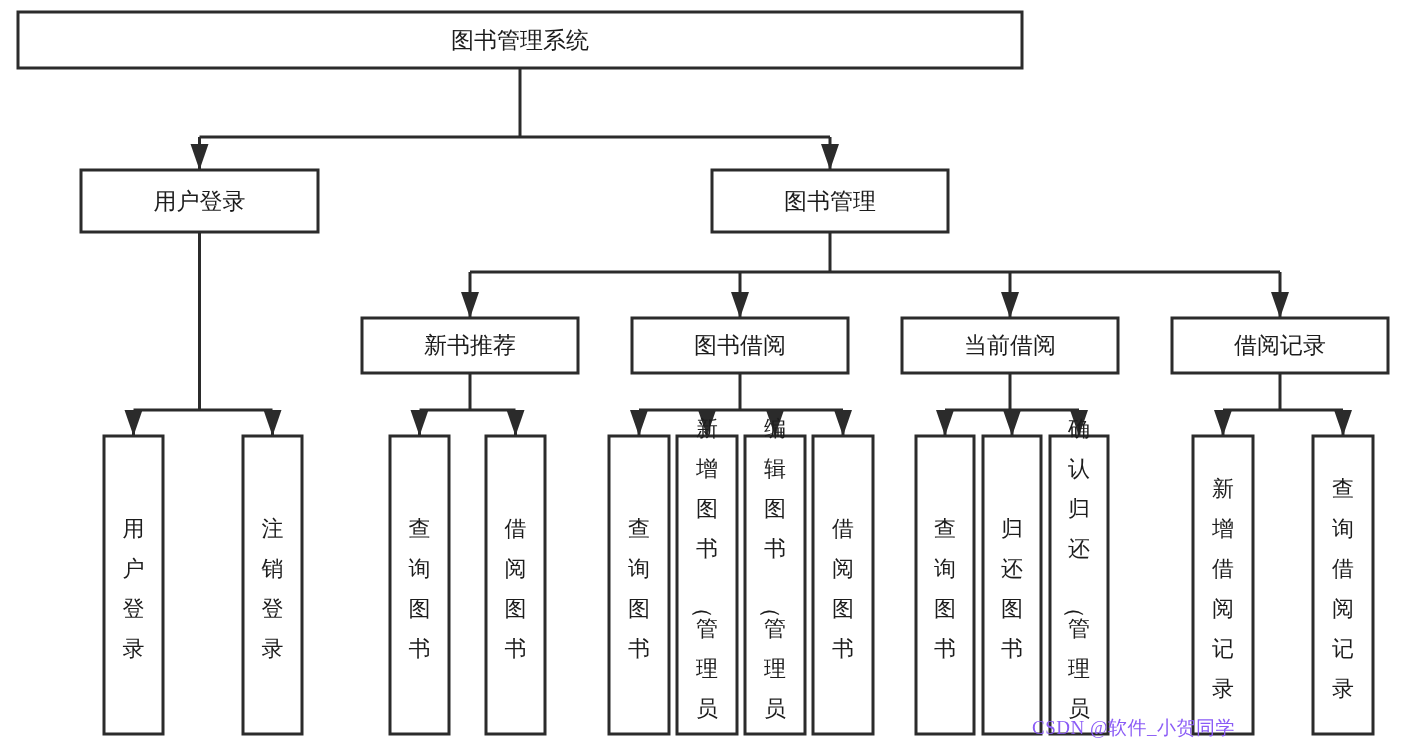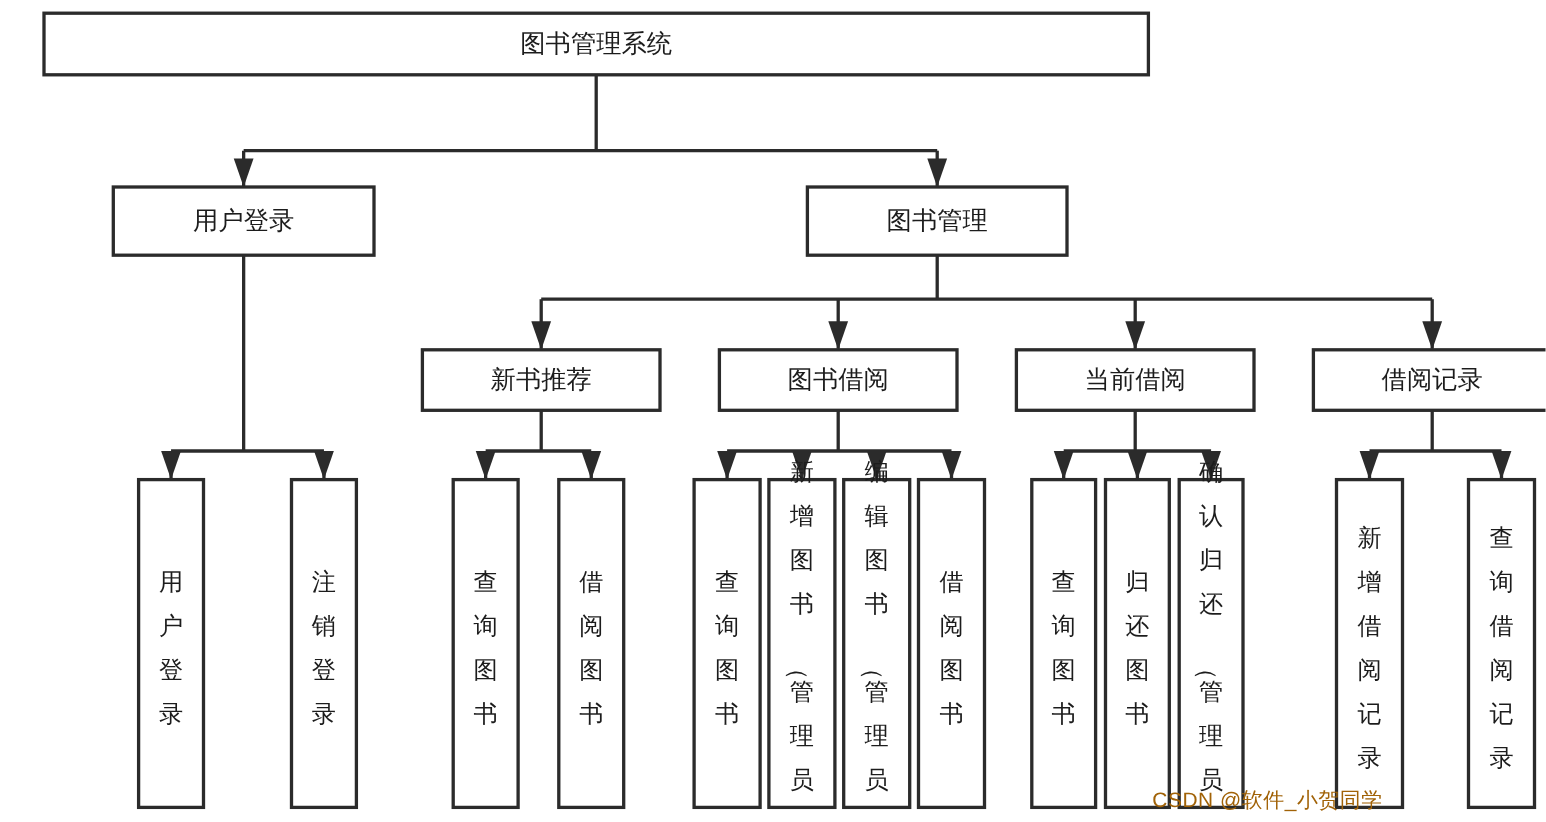--- a/index.html
+++ b/index.html
@@ -11,21 +11,20 @@
     width: 1405px;
     height: 747px;
     overflow: hidden;
     font-family: "DejaVu Sans", "Liberation Sans", sans-serif;
   }
   #diagram-root {
     position: relative;
     width: 1243px;
     height: 747px;
     background: #ffffff;
-    margin-left: 22px;
   }
   svg#flow-svg {
     position: absolute;
     left: 0;
     top: 0;
     width: 1405px;
     height: 747px;
   }
   .node-box {
     fill: #ffffff;
@@ -52,23 +51,23 @@
   .node-label-vertical {
     font-family: "DejaVu Sans", "Liberation Sans", sans-serif;
     fill: #1c1c1c;
     font-size: 22px;
     text-anchor: middle;
   }
   .watermark {
     position: absolute;
     right: 8px;
     bottom: 6px;
-    font-family: Liberation Sans, sans-serif;
+    font-family: Liberation Serif, serif;
     font-size: 19px;
-    color: #a16207;
+    color: #8b5cf6;
     white-space: nowrap;
     letter-spacing: 0.5px;
   }
 </style>
 </head>
 <body>
 
 <div id="diagram-root">
 
   <svg id="flow-svg" viewBox="0 0 1405 747">

